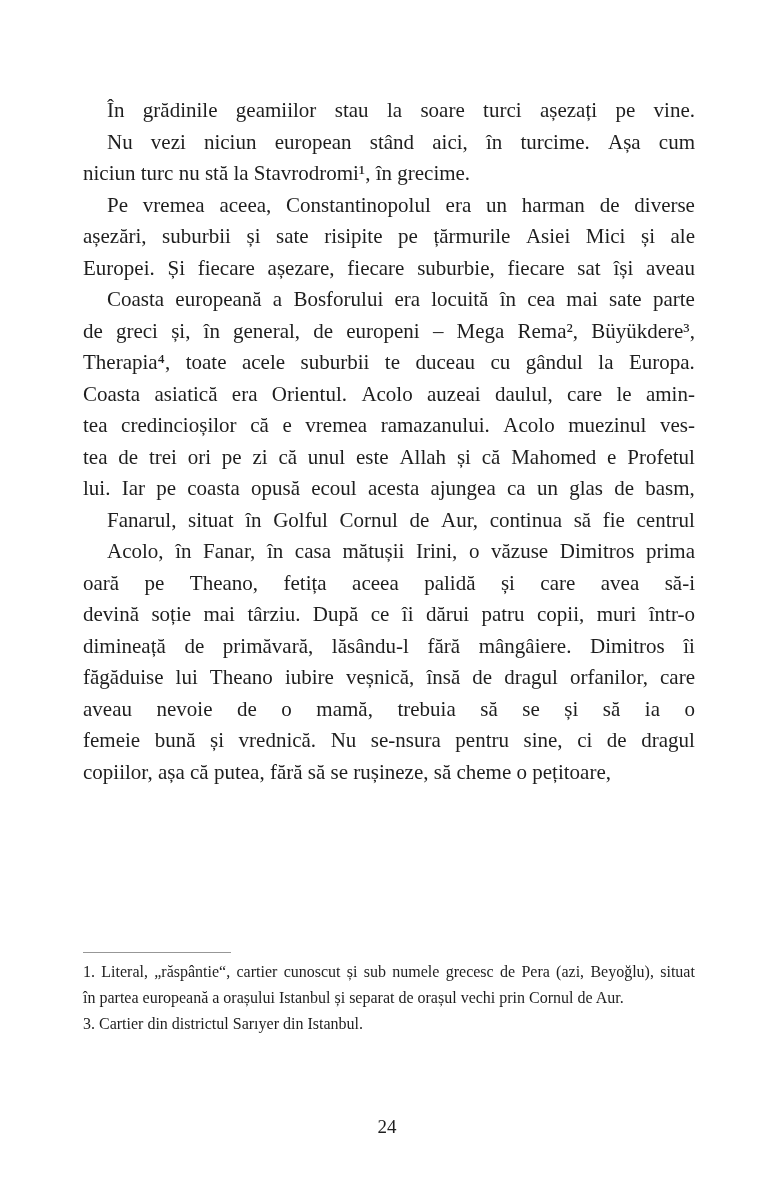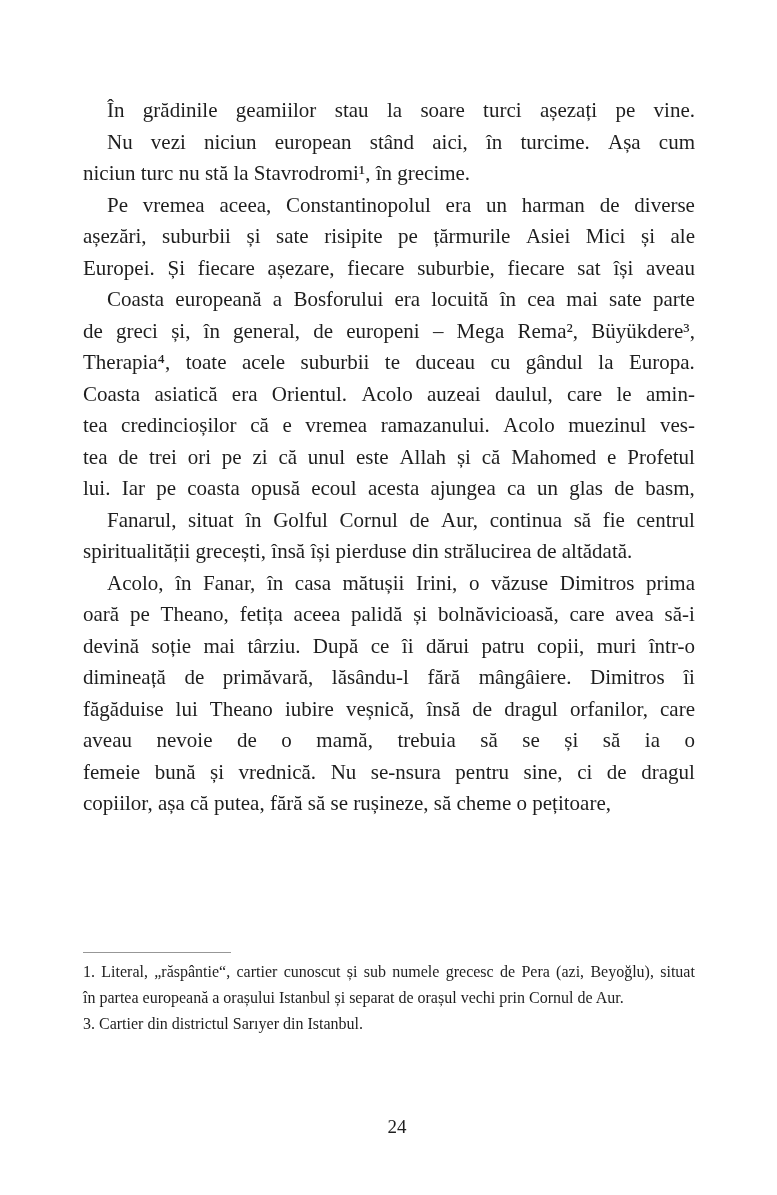--- a/index.html
+++ b/index.html
@@ -53,21 +53,21 @@
     height: 26px;
     line-height: 26px;
     font-size: 16px;
     white-space: nowrap;
     text-align: left;
   }
   .fn-ln.j { white-space: normal; }
 
   .pageno {
     position: absolute;
-    left: 91px;
+    left: 81px;
     top: 1114px;
     width: 612px;
     text-align: center;
     font-size: 19px;
     line-height: 26px;
   }
 </style>
 </head>
 <body>
 
@@ -248,21 +248,20 @@
           <span>în</span>
           <span>Golful</span>
           <span>Cornul</span>
           <span>de</span>
           <span>Aur,</span>
           <span>continua</span>
           <span>să</span>
           <span>fie</span>
           <span>centrul</span>
         </div>
-      <div class="ln last">spiritualității grecești, însă își pierduse din strălucirea de altădată.</div>
     </div>
 
     <div class="para">
       <div class="ln j in">
           <span>Acolo,</span>
           <span>în</span>
           <span>Fanar,</span>
           <span>în</span>
           <span>casa</span>
           <span>mătușii</span>
@@ -273,21 +272,20 @@
           <span>prima</span>
         </div>
       <div class="ln j">
           <span>oară</span>
           <span>pe</span>
           <span>Theano,</span>
           <span>fetița</span>
           <span>aceea</span>
           <span>palidă</span>
           <span>și</span>
-          <span>bolnăvicioasă,</span>
           <span>care</span>
           <span>avea</span>
           <span>să-i</span>
         </div>
       <div class="ln j">
           <span>devină</span>
           <span>soție</span>
           <span>mai</span>
           <span>târziu.</span>
           <span>După</span>

